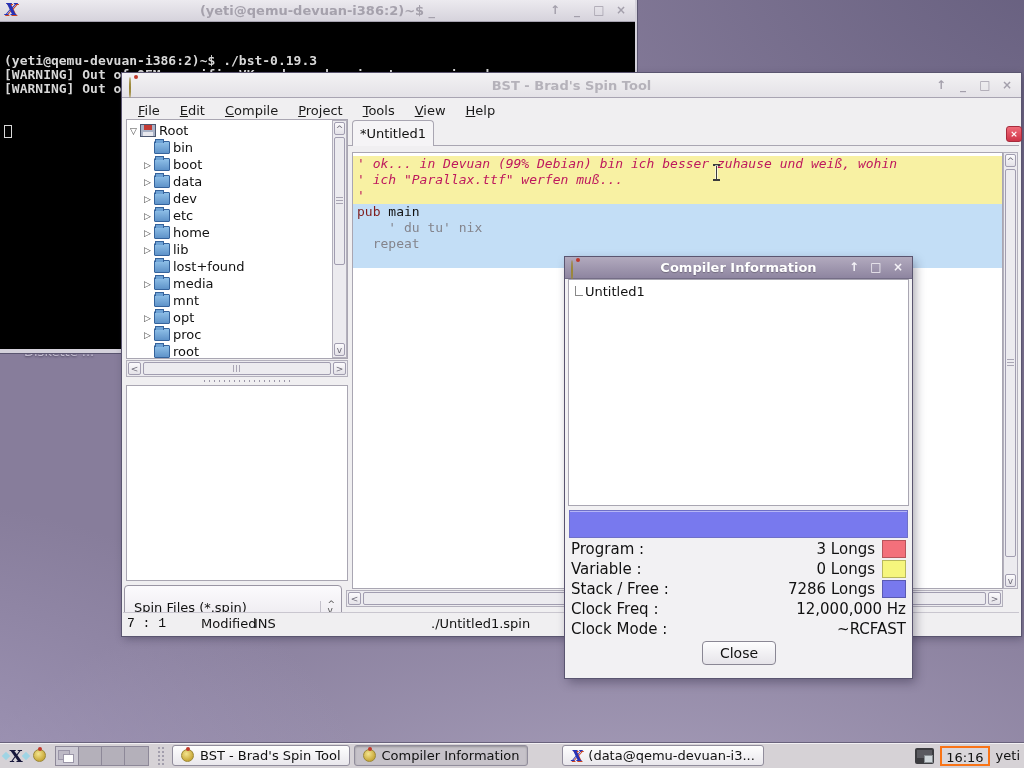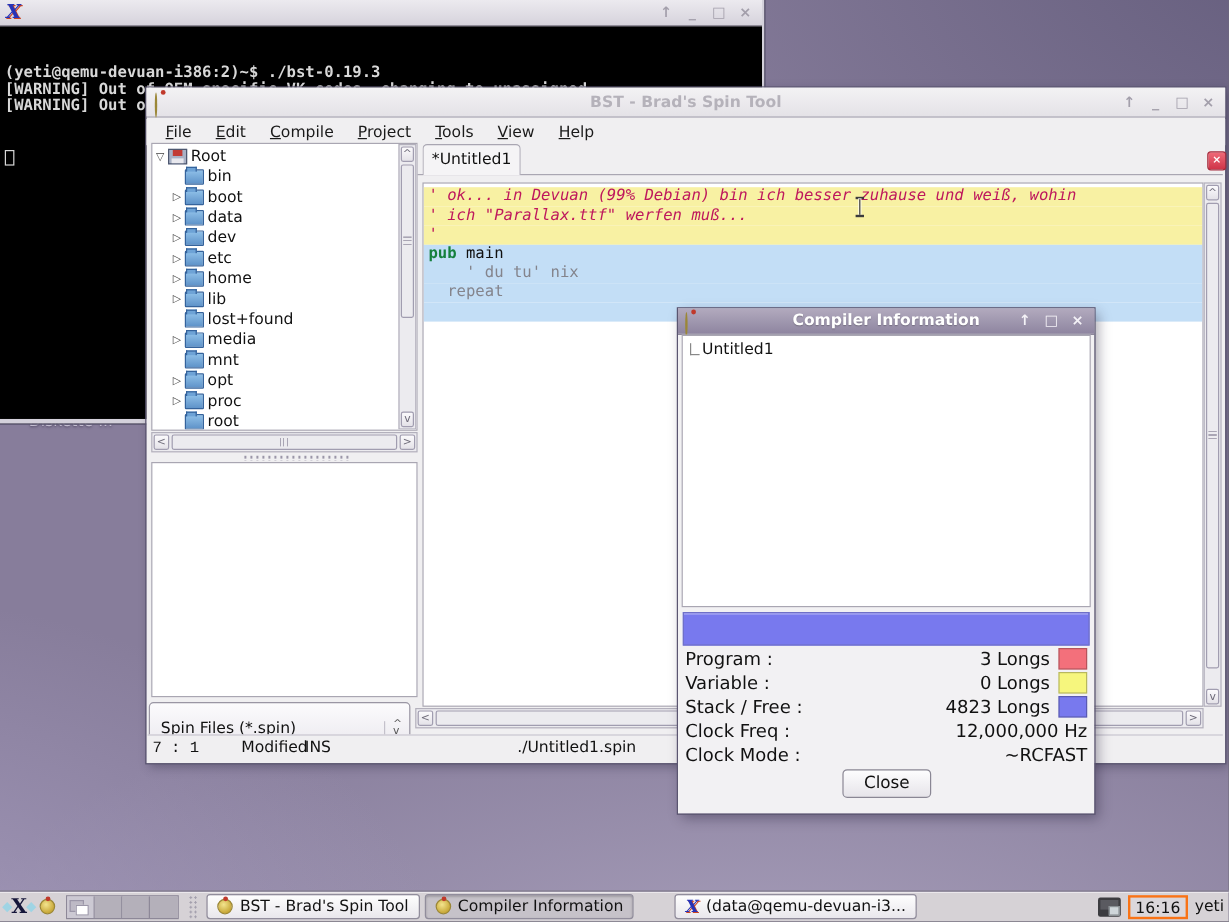--- a/index.html
+++ b/index.html
@@ -114,21 +114,21 @@
   .tabstrip-line{position:absolute;left:226px;top:72px;right:2px;height:1px;background:#a9a6b2;}
   .tab-close{position:absolute;left:884px;top:53px;width:16px;height:16px;border-radius:3px;
     background:linear-gradient(#ef6a78,#cf3448);border:1px solid #a62b3c;color:#fff;
     font-size:9px;font-weight:bold;text-align:center;line-height:14px;}
 
   
   .editor{left:230px;top:79px;width:651px;height:437px;overflow:hidden;padding-top:3px;}
   .ed-line{height:16px;line-height:16px;font-family:"DejaVu Sans Mono",monospace;
     font-size:13px;white-space:pre;padding-left:4px;}
   .tok-comment{color:#be185d;font-style:italic;}
-  .tok-keyword{color:#15803d;font-weight:bold;}
+  .tok-keyword{color:#7f1d1d;font-weight:normal;}
   .tok-plain{color:#111;}
   .tok-soft{color:#84848c;}
   .ed-vscroll{left:881px;top:79px;height:437px;}
   .ed-hscroll{left:224px;top:517px;width:657px;}
 
   
   .statusbar{position:absolute;left:1px;top:539px;width:896px;height:23px;
     border-top:1px solid #c9c6cf;font-size:13px;color:#111;background:#f0eff1;}
   .statusbar span{position:absolute;top:3px;white-space:nowrap;}
 
@@ -199,20 +199,21 @@
 </head>
 <body>
 
 <div class="desktop">
 
   <div class="abs diskette">Diskette ...</div>
 
   <div class="window terminal">
     <div class="titlebar">
       <span class="xlogo abs" style="left:5px;top:2px;">X</span>
+      <span class="title">(yeti@qemu-devuan-i386:2)~$ _</span>
       <span class="winbtns">
         <span class="winbtn">↑</span>
         <span class="winbtn">_</span>
         <span class="winbtn">□</span>
         <span class="winbtn">×</span>
       </span>
     </div>
     <div class="termbody">
       <div><div>(yeti@qemu-devuan-i386:2)~$ ./bst-0.19.3</div><div>[WARNING] Out of OEM specific VK codes, changing to unassigned</div><div>[WARNING] Out of unassigned VK codes, assigning $FF</div></div>
       <div class="term-cursor"></div>
@@ -390,21 +391,21 @@
           <span class="stat-value">3 Longs</span>
           <span class="swatch" style="background: rgb(243, 112, 123);"></span>
         </div>
         <div class="stat-row">
           <span class="stat-label">Variable :</span>
           <span class="stat-value">0 Longs</span>
           <span class="swatch" style="background: rgb(246, 246, 125);"></span>
         </div>
         <div class="stat-row">
           <span class="stat-label">Stack / Free :</span>
-          <span class="stat-value">4823 Longs</span>
+          <span class="stat-value">7286 Longs</span>
           <span class="swatch" style="background: rgb(120, 121, 238);"></span>
         </div>
         <div class="stat-row">
           <span class="stat-label">Clock Freq :</span>
           <span class="stat-value">12,000,000 Hz</span>
         </div>
         <div class="stat-row">
           <span class="stat-label">Clock Mode :</span>
           <span class="stat-value">~RCFAST</span>
         </div>

